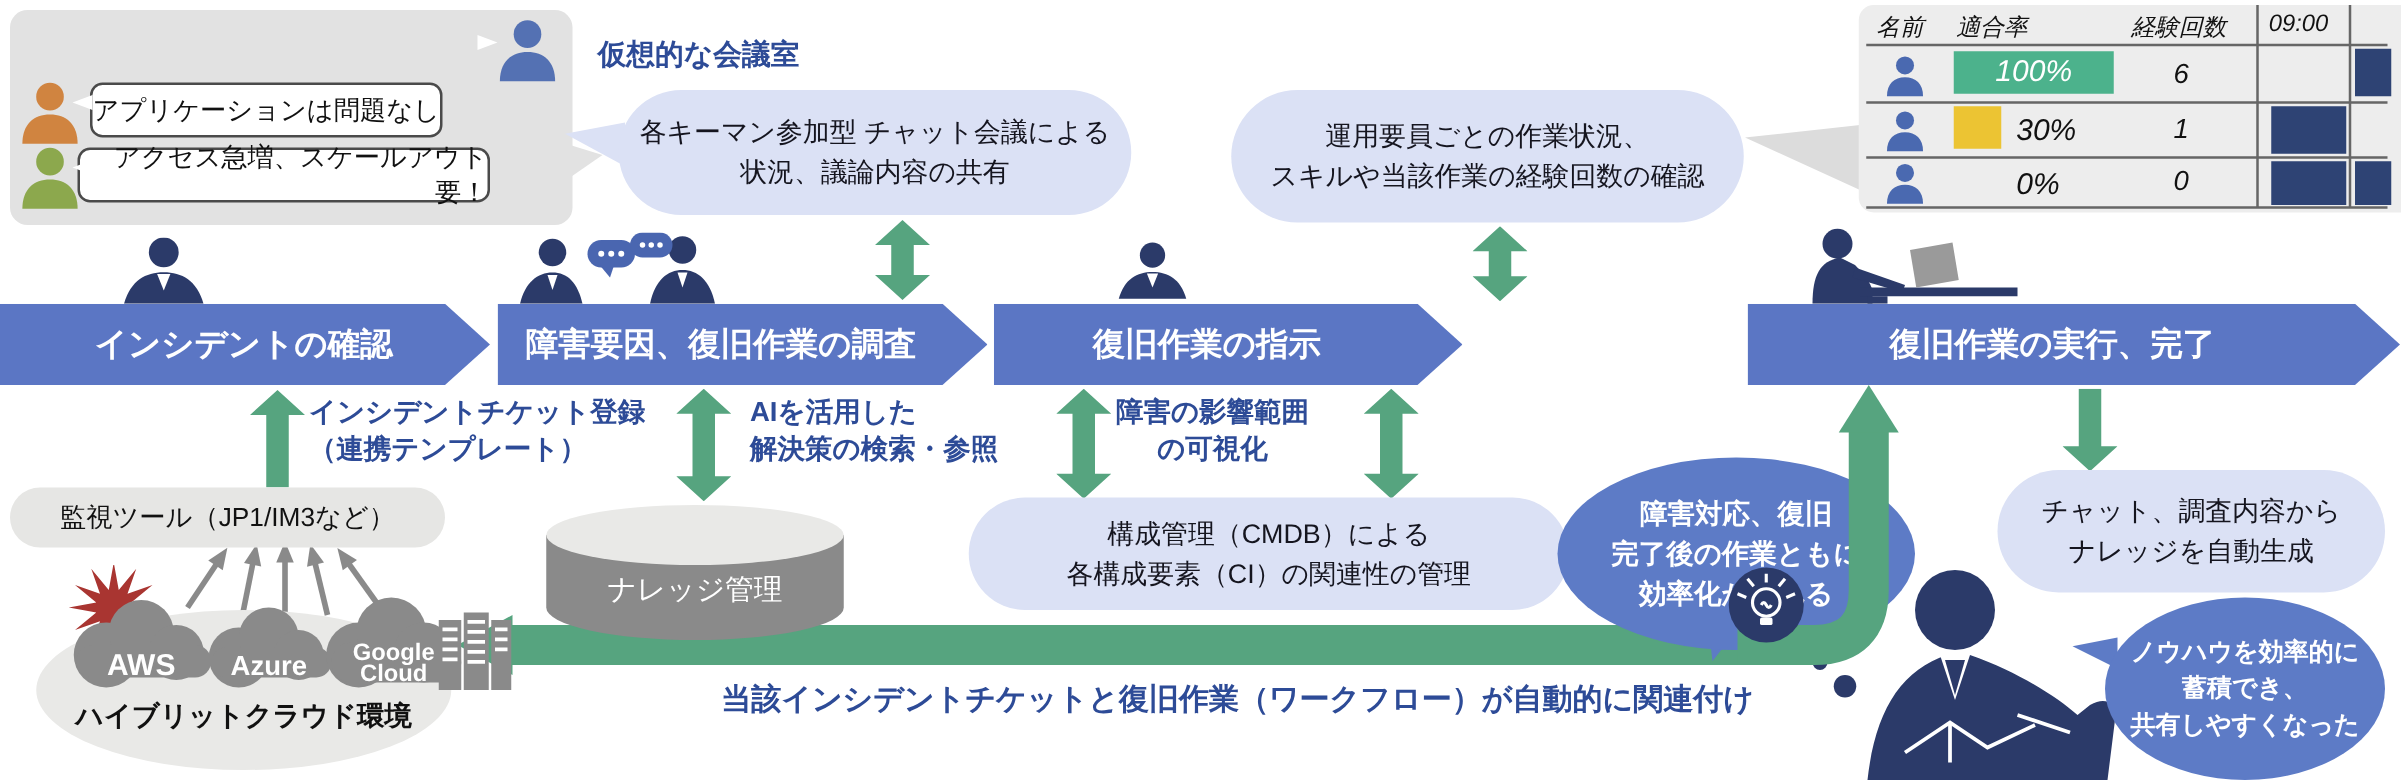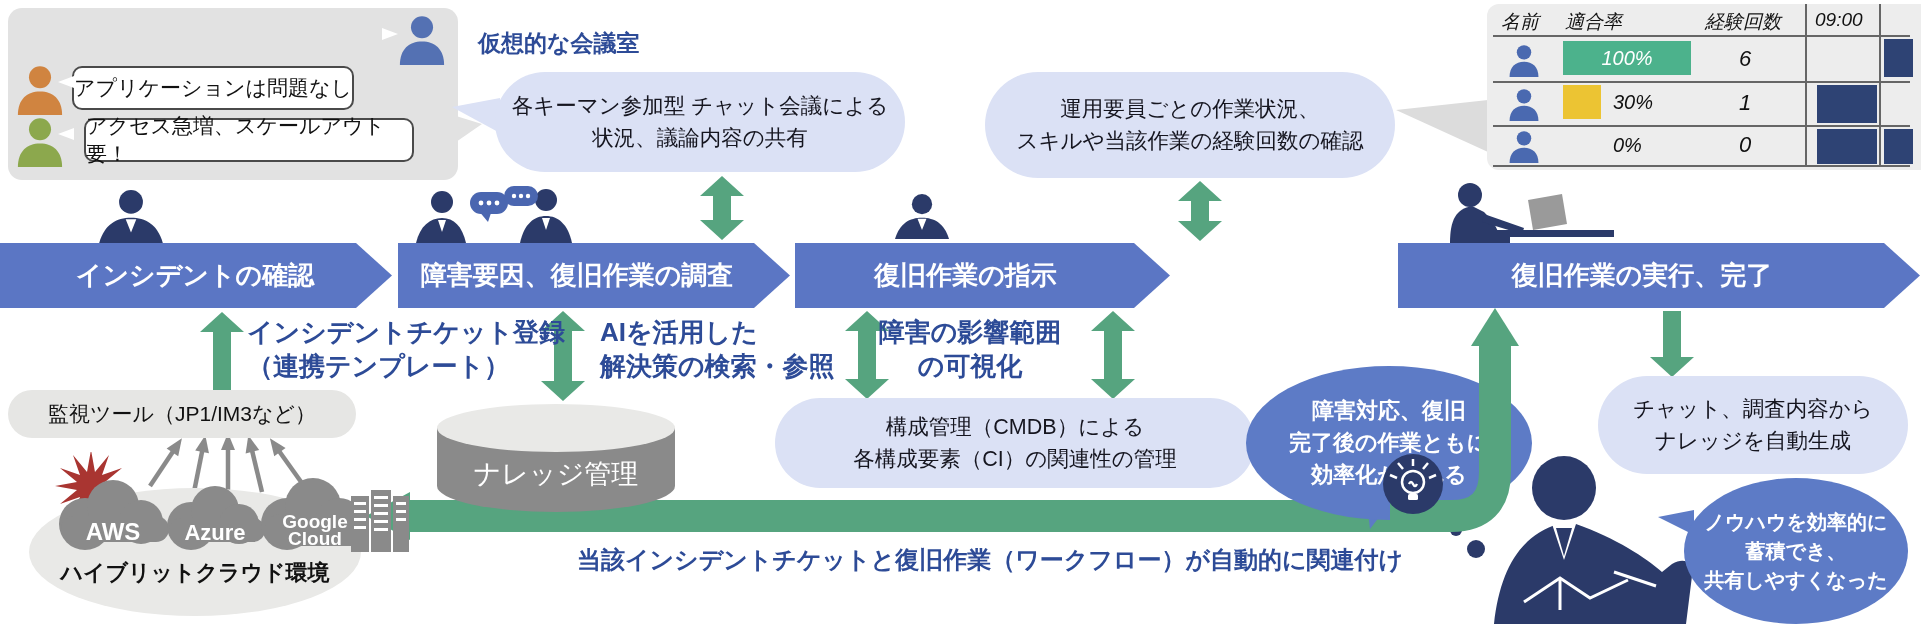--- a/index.html
+++ b/index.html
@@ -16,44 +16,44 @@
   .tail { width:0; height:0; }
 
   
   .bubble-light { position:absolute; background:#dbe1f5; border-radius:60px; display:flex; align-items:center;
                   justify-content:center; text-align:center; font-size:21.5px; color:#15151f; line-height:1.5;
                   white-space:pre-line; }
   .ellipse-blue { position:absolute; background:#5d7bc6; border-radius:50%; display:flex; align-items:center;
                   justify-content:center; text-align:center; color:#fff; font-weight:bold; line-height:1.45;
                   white-space:pre-line; }
   .callout-label { position:absolute; color:#2d4b97; font-weight:bold; font-size:23px; }
-  .ann { position:absolute; color:#2d4b97; font-weight:bold; font-size:26px; line-height:1.3; white-space:pre-line; }
+  .ann { position:absolute; color:#2d4b97; font-weight:bold; font-size:22px; line-height:1.3; white-space:pre-line; }
 
   
   .band { position:absolute; top:243px; height:65px; background:#5b76c4; color:#fff; font-size:26px; font-weight:bold;
           display:flex; align-items:center; justify-content:center; padding-right:34px;
           clip-path:polygon(0 0, calc(100% - 36px) 0, 100% 50%, calc(100% - 36px) 100%, 0 100%); }
 
   
   .staff-table { left:1487px; top:4px; width:488px; height:166px; background:#ededed; border-radius:12px;font-style:italic; }
   .th { position:absolute; font-size:19px; color:#111; }
   .hline { position:absolute; left:6px; width:417px; height:2px; background:#666; }
   .vline { position:absolute; top:0; width:2px; height:162px; background:#666; }
   .cnt { position:absolute; font-size:22px; color:#111; width:60px; text-align:center; }
-  .rate-txt { position:absolute; font-size:20px; color:#111; }
+  .rate-txt { position:absolute; font-size:24px; color:#111; }
   .block { position:absolute; background:#2e4374; }
 
   
   .pill { left:8px; top:390px; width:348px; height:48px; background:#e6e6e4; border-radius:24px;
           display:flex; align-items:center; justify-content:center; font-size:21px; color:#111; }
   .cyl { left:437px; top:404px; width:238px; height:108px; }
   .cyl-body { position:absolute; left:0; top:24px; width:238px; height:84px; background:#8a8a8a;
               border-radius:0 0 119px 119px / 0 0 26px 26px; }
   .cyl-top { position:absolute; left:0; top:0; width:238px; height:48px; background:#e9e9e7; border-radius:50%; }
-  .cyl-label { position:absolute; left:0; top:52px; width:238px; text-align:center; color:#fff; font-size:27px; }
+  .cyl-label { position:absolute; left:0; top:52px; width:238px; text-align:center; color:#fff; font-size:23px; }
   .bulb-circle { left:1383px; top:454px; width:60px; height:60px; background:#2b3a69; border-radius:50%;
                  display:flex; align-items:center; justify-content:center; }
 </style>
 </head>
 <body>
 
 <div class="canvas">
 
   <svg class="abs" style="left:0;top:0" width="1921" height="624" viewBox="0 0 1921 624">
     <g>
@@ -109,21 +109,21 @@
     <span>アプリケーションは問題なし</span>
   </div>
   <div class="abs tail" style="left:58px;top:76px;border-right:16px solid #fff;border-top:6px solid transparent;border-bottom:6px solid transparent;"></div>
 
   <svg class="abs" style="left:14px;top:114px" width="52" height="54" viewBox="0 0 40 40">
     <g fill="#8ca84d">
         <circle cx="20" cy="11" r="8.5"></circle>
         <path d="M3,40 C3,28 10,22 20,22 C30,22 37,28 37,40 Z"></path>
       </g>
   </svg>
-  <div class="abs chat-bubble" style="left:84px;top:118px;width:330px;height:44px;">
+  <div class="abs chat-bubble" style="left:62px;top:118px;width:330px;height:44px;text-align:right;">
     <span>アクセス急増、スケールアウト要！</span>
   </div>
   <div class="abs tail" style="left:58px;top:128px;border-right:16px solid #fff;border-top:6px solid transparent;border-bottom:6px solid transparent;"></div>
 
   <div class="callout-label" style="left:478px;top:28px;">仮想的な会議室</div>
 
   <div class="abs tail" style="left:452px;top:98px;border-right:48px solid #dbe1f5;border-top:9px solid transparent;border-bottom:26px solid transparent;"></div>
   <div class="bubble-light" style="left:495px;top:72px;width:410px;height:100px;">
     <span>各キーマン参加型 チャット会議による
 状況、議論内容の共有</span>

